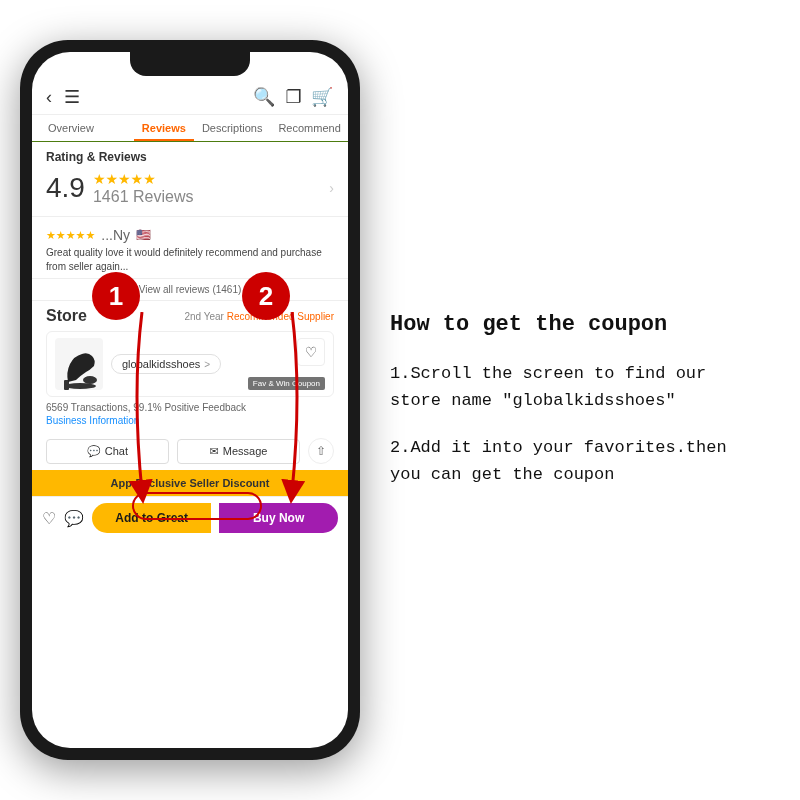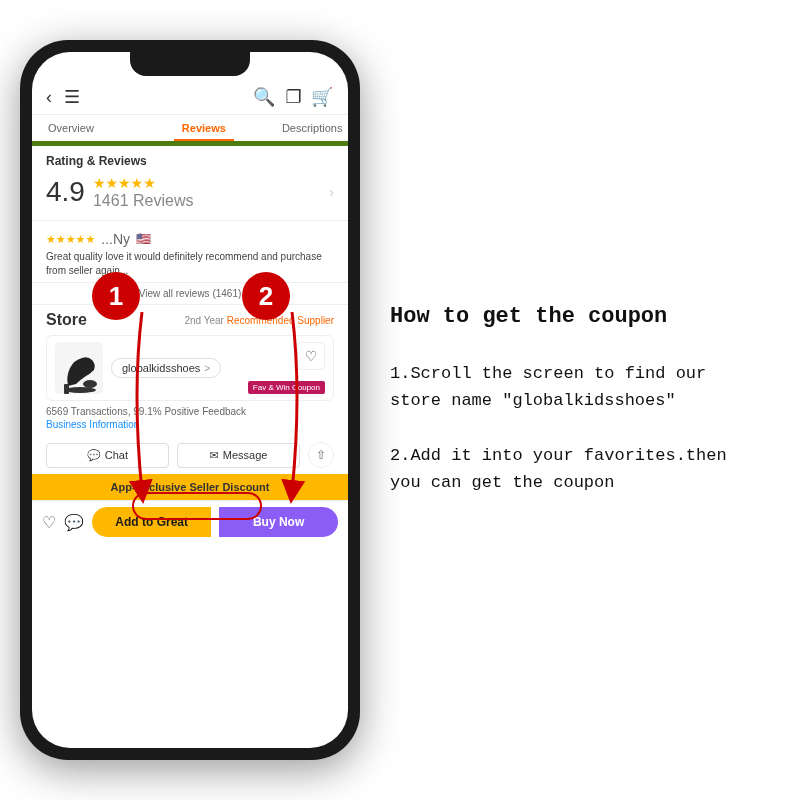--- a/index.html
+++ b/index.html
@@ -89,23 +89,22 @@
     }
 
     .nav-icon {
       font-size: 18px;
       color: #333;
     }
 
     
     .tab-bar {
       display: flex;
-      border-bottom: 5px solid #4d7c0f;
+      border-bottom: 1px solid #4d7c0f;
       padding: 0 8px;
-      gap: 40px;
     }
 
     .tab-item {
       font-size: 11px;
       padding: 7px 8px;
       color: #666;
       position: relative;
     }
 
     .tab-item.active {
@@ -286,21 +285,21 @@
       color: #333;
       font-weight: 500;
     }
 
     .store-chevron {
       font-size: 10px;
       color: #999;
     }
 
     .fav-coupon-badge {
-      background: #be185d;
+      background: #737373;
       color: #fff;
       font-size: 8px;
       padding: 2px 5px;
       border-radius: 2px;
       position: absolute;
       bottom: 6px;
       right: 8px;
     }
 
     .store-icon-btn {
@@ -394,21 +393,21 @@
       color: #1a1a1a;
       font-weight: bold;
       font-size: 12px;
       padding: 8px 0;
       text-align: center;
       border-radius: 20px 0 0 20px;
     }
 
     .buy-now-btn {
       flex: 1;
-      background: #8b5cf6;
+      background: #a21caf;
       color: #fff;
       font-weight: bold;
       font-size: 12px;
       padding: 8px 0;
       text-align: center;
       border-radius: 0 20px 20px 0;
     }
 
     
     .circle-badge {
@@ -454,21 +453,21 @@
       z-index: 22;
       pointer-events: none;
     }
 
     
     .instructions-panel {
       flex: 1;
       padding: 10px 20px 10px 30px;
       display: flex;
       flex-direction: column;
-      gap: 28px;
+      gap: 20px;
     }
 
     .instructions-title {
       font-size: 22px;
       font-weight: bold;
       color: #111;
       line-height: 1.3;
       font-family: 'Courier New', monospace;
     }
 

